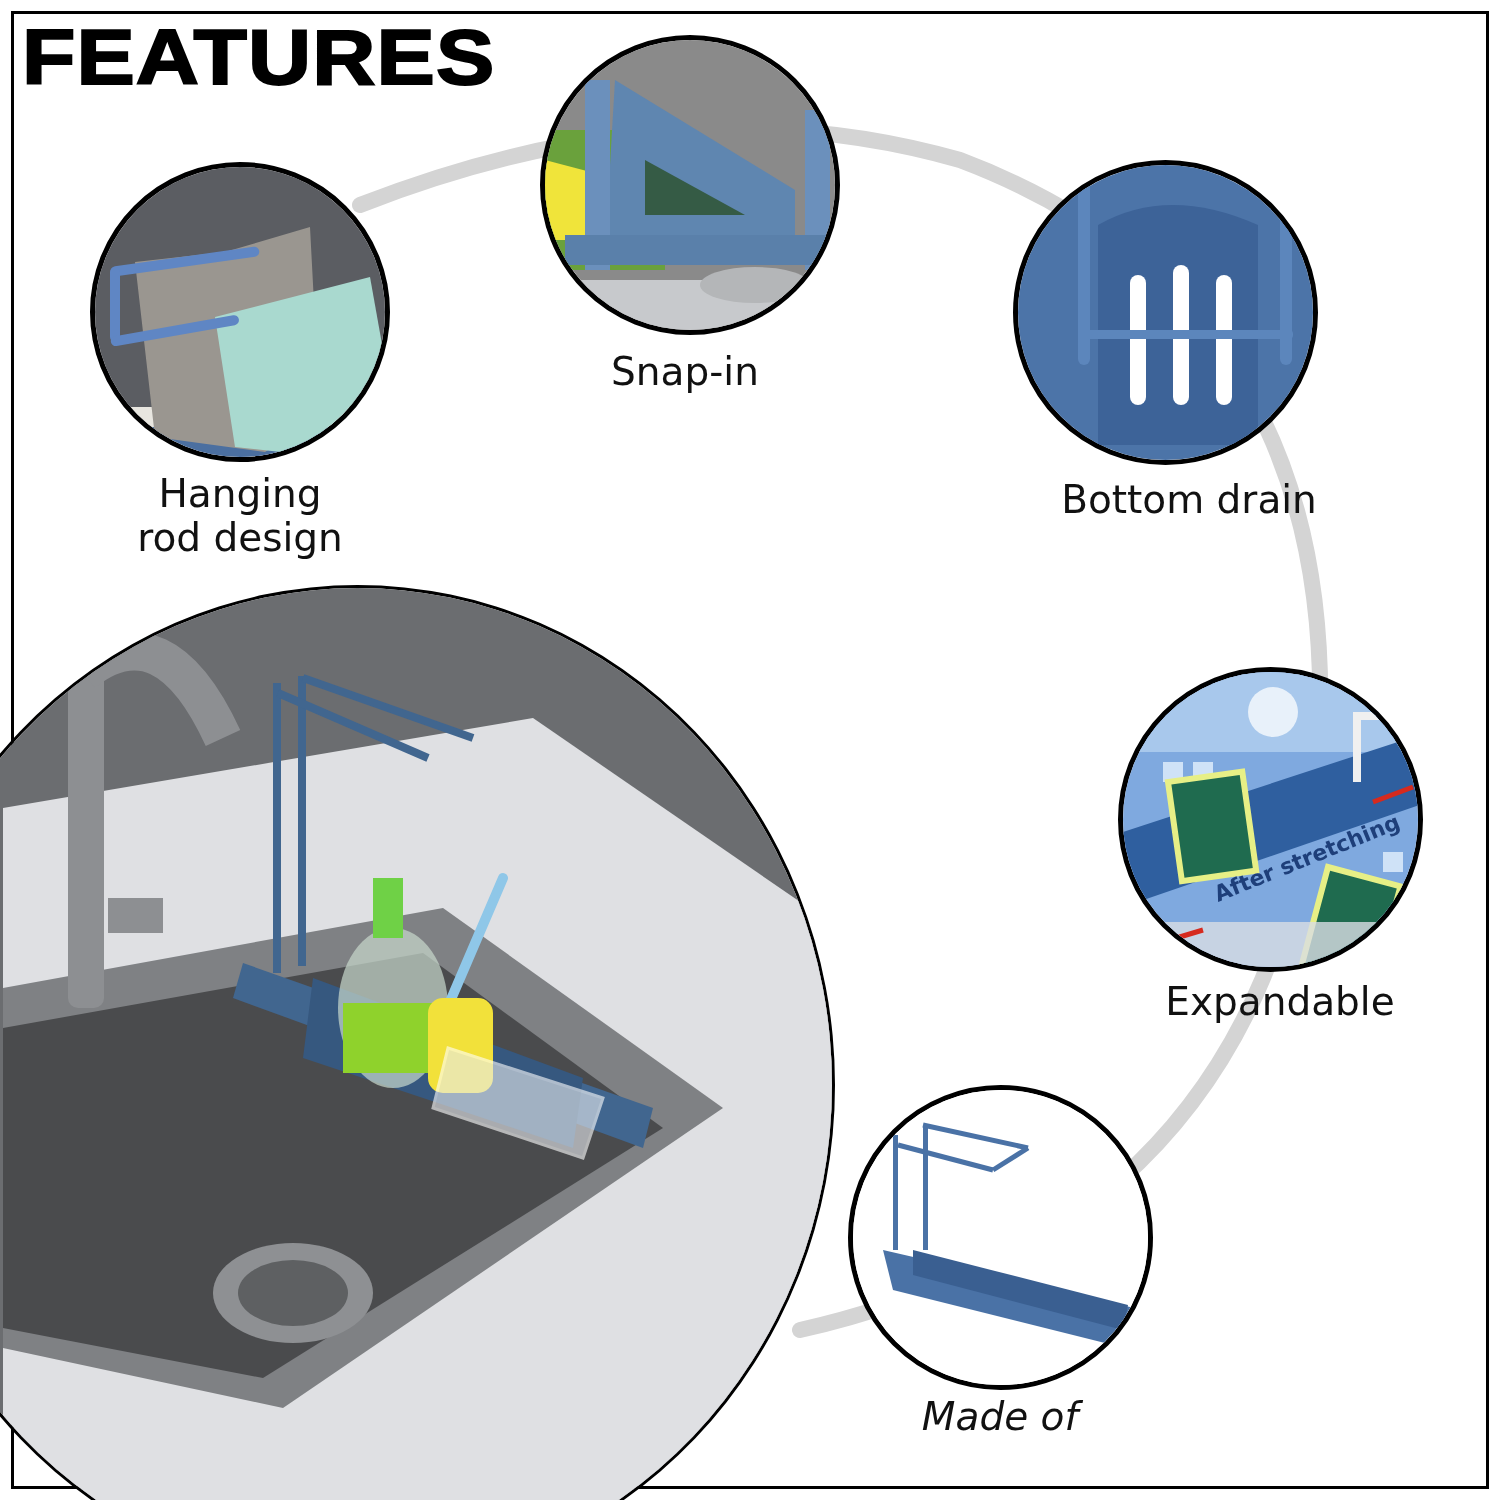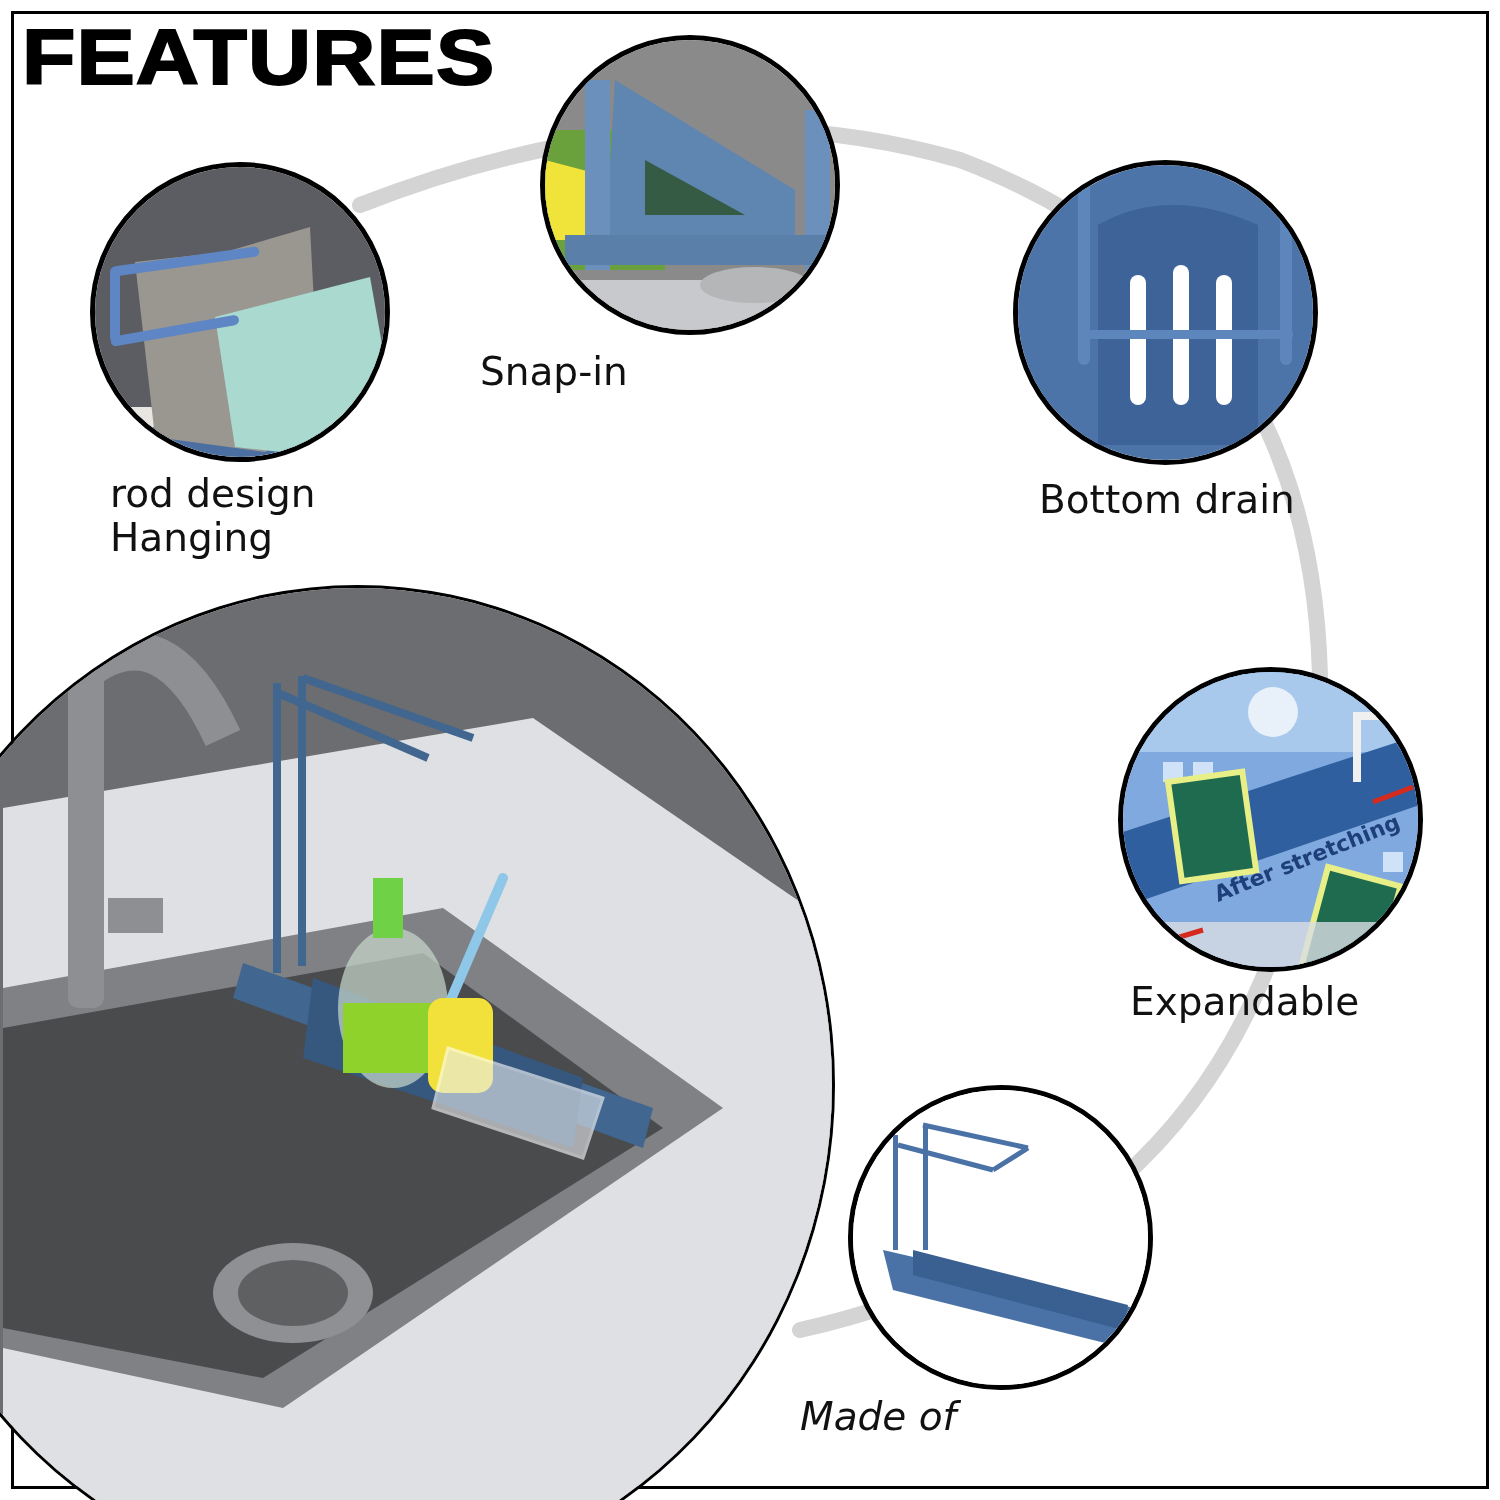--- a/index.html
+++ b/index.html
@@ -1,21 +1,21 @@
 <!DOCTYPE html>
 <html><head>
 <meta charset="utf-8">
 <style>
   html,body{margin:0;padding:0;background:#fff;}
   body{width:1500px;height:1500px;position:relative;overflow:hidden;font-family:"DejaVu Sans","Liberation Sans",sans-serif;}
   .frame{position:absolute;left:11px;top:11px;width:1478px;height:1478px;border:3px solid #000;box-sizing:border-box;}
   .title{position:absolute;left:22px;top:18px;font-family:"Liberation Sans",sans-serif;font-weight:900;font-size:78px;letter-spacing:1px;color:#000;line-height:1;transform:scaleX(1.12);transform-origin:left top;-webkit-text-stroke:2px #000;}
   .arc{position:absolute;left:0;top:0;}
   .circle{position:absolute;border-radius:50%;border:5px solid #000;overflow:hidden;box-sizing:border-box;background:#fff;}
-  .label{position:absolute;text-align:left;color:#111;font-size:39px;line-height:44px;font-family:"DejaVu Sans",sans-serif;font-weight:normal;white-space:nowrap;}
+  .label{position:absolute;text-align:center;color:#111;font-size:39px;line-height:44px;font-family:"DejaVu Sans",sans-serif;font-weight:normal;white-space:nowrap;}
   .label span{display:block;}
   .main-circle{position:absolute;left:-120px;top:585px;width:955px;height:1000px;border-radius:50%;border:3px solid #000;overflow:hidden;box-sizing:border-box;}
 </style>
 </head>
 <body>
 
 <div class="frame"></div>
 
 <svg class="arc" width="1500" height="1500">
   <path d="M 360 205 Q 680 80 960 160 Q 1330 300 1320 720 Q 1300 1020 1120 1180 Q 980 1290 800 1330" fill="none" stroke="#d4d4d4" stroke-width="16" stroke-linecap="round"></path>
@@ -29,22 +29,22 @@
     <rect x="0" y="240" width="300" height="60" fill="#e8e6e0"></rect>
     <rect x="40" y="260" width="260" height="40" fill="#4b6fa0"></rect>
     <path d="M40 95 L130 85 L215 60 L225 250 L170 285 L60 270 Z" fill="#9a9690"></path>
     <path d="M120 150 L275 110 L300 250 L230 290 L140 280 Z" fill="#a9d9cf"></path>
     <rect x="15" y="100" width="150" height="10" rx="5" fill="#5f86c4" transform="rotate(-8 15 100)"></rect>
     <rect x="15" y="100" width="10" height="75" rx="5" fill="#5f86c4"></rect>
     <rect x="15" y="170" width="130" height="10" rx="5" fill="#5f86c4" transform="rotate(-10 15 170)"></rect>
   </svg>
 </div>
 <div class="label" style="left:110px;top:472px;width:260px;">
+  <span>Hanging</span>
   <span>rod design</span>
-  <span>Hanging</span>
 </div>
 
 <div class="circle" style="left:540px;top:35px;width:300px;height:300px;">
   <svg width="300" height="300" viewBox="0 0 300 300">
     <rect width="300" height="300" fill="#8a8a8a"></rect>
     <rect x="0" y="240" width="300" height="60" fill="#c7c9cc"></rect>
     <rect x="0" y="90" width="120" height="140" fill="#6aa13c"></rect>
     <path d="M0 120 L190 170 L180 200 L0 200 Z" fill="#f0e43a"></path>
     <path d="M70 40 L250 150 L250 210 L60 210 Z" fill="#5f86b0"></path>
     <path d="M100 120 L200 175 L100 175 Z" fill="#355b45"></path>

